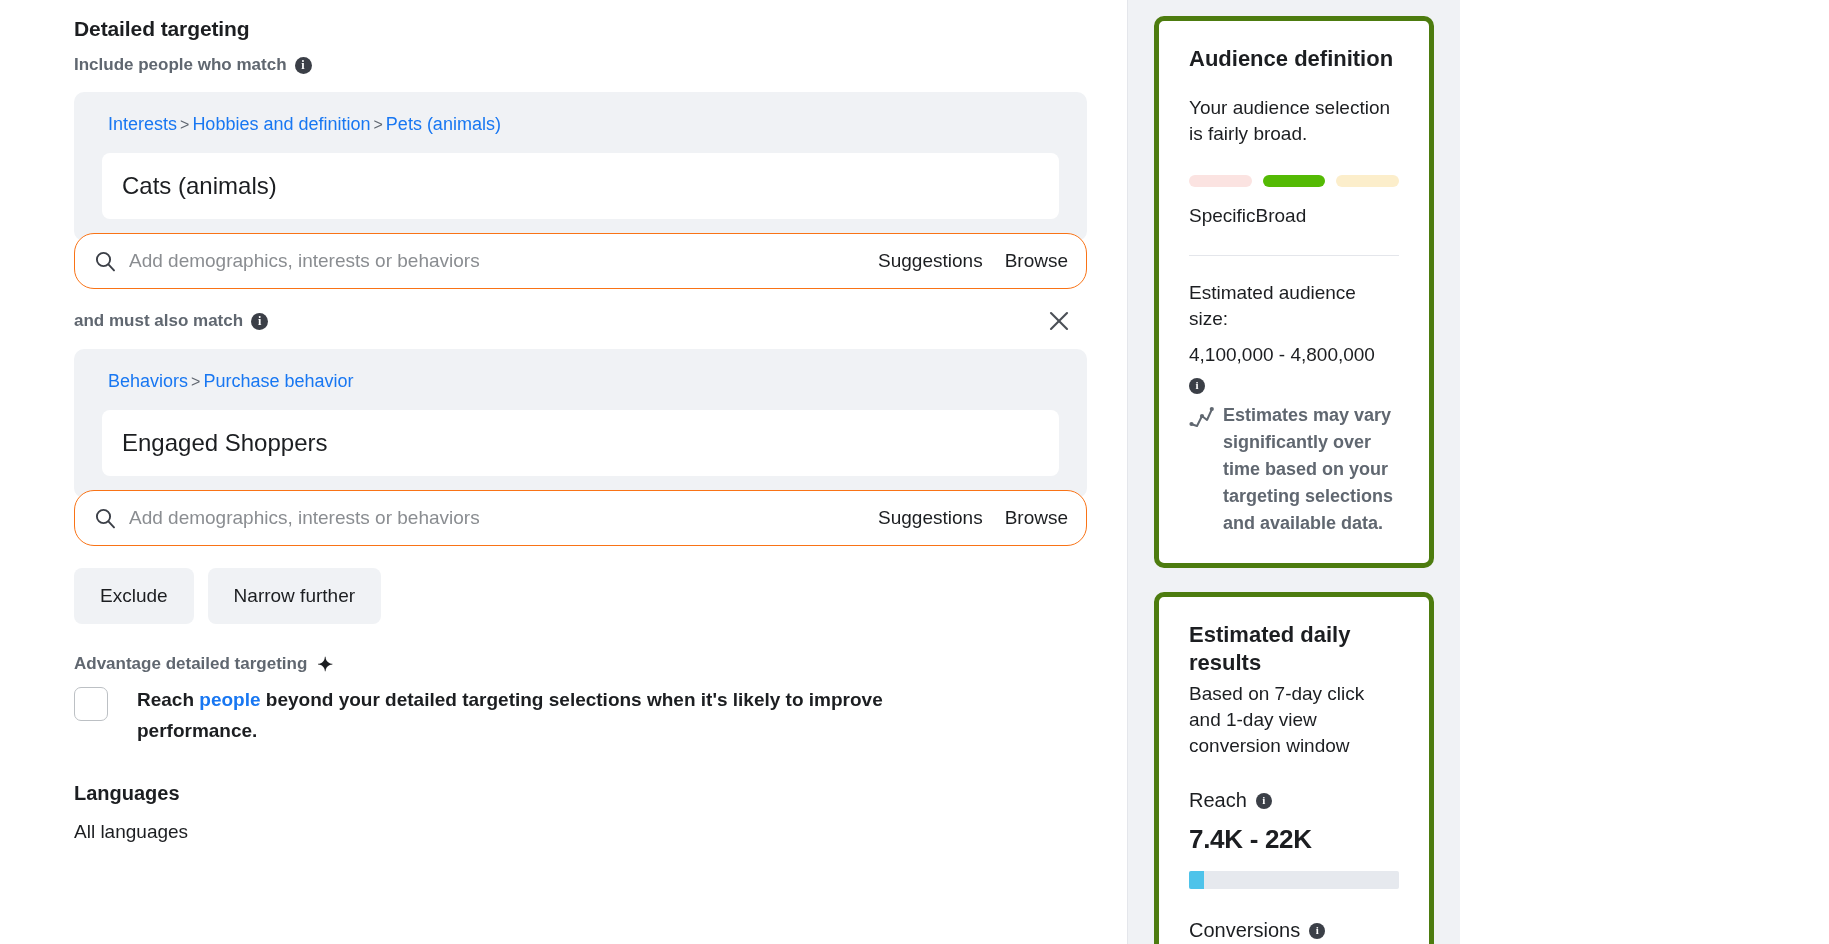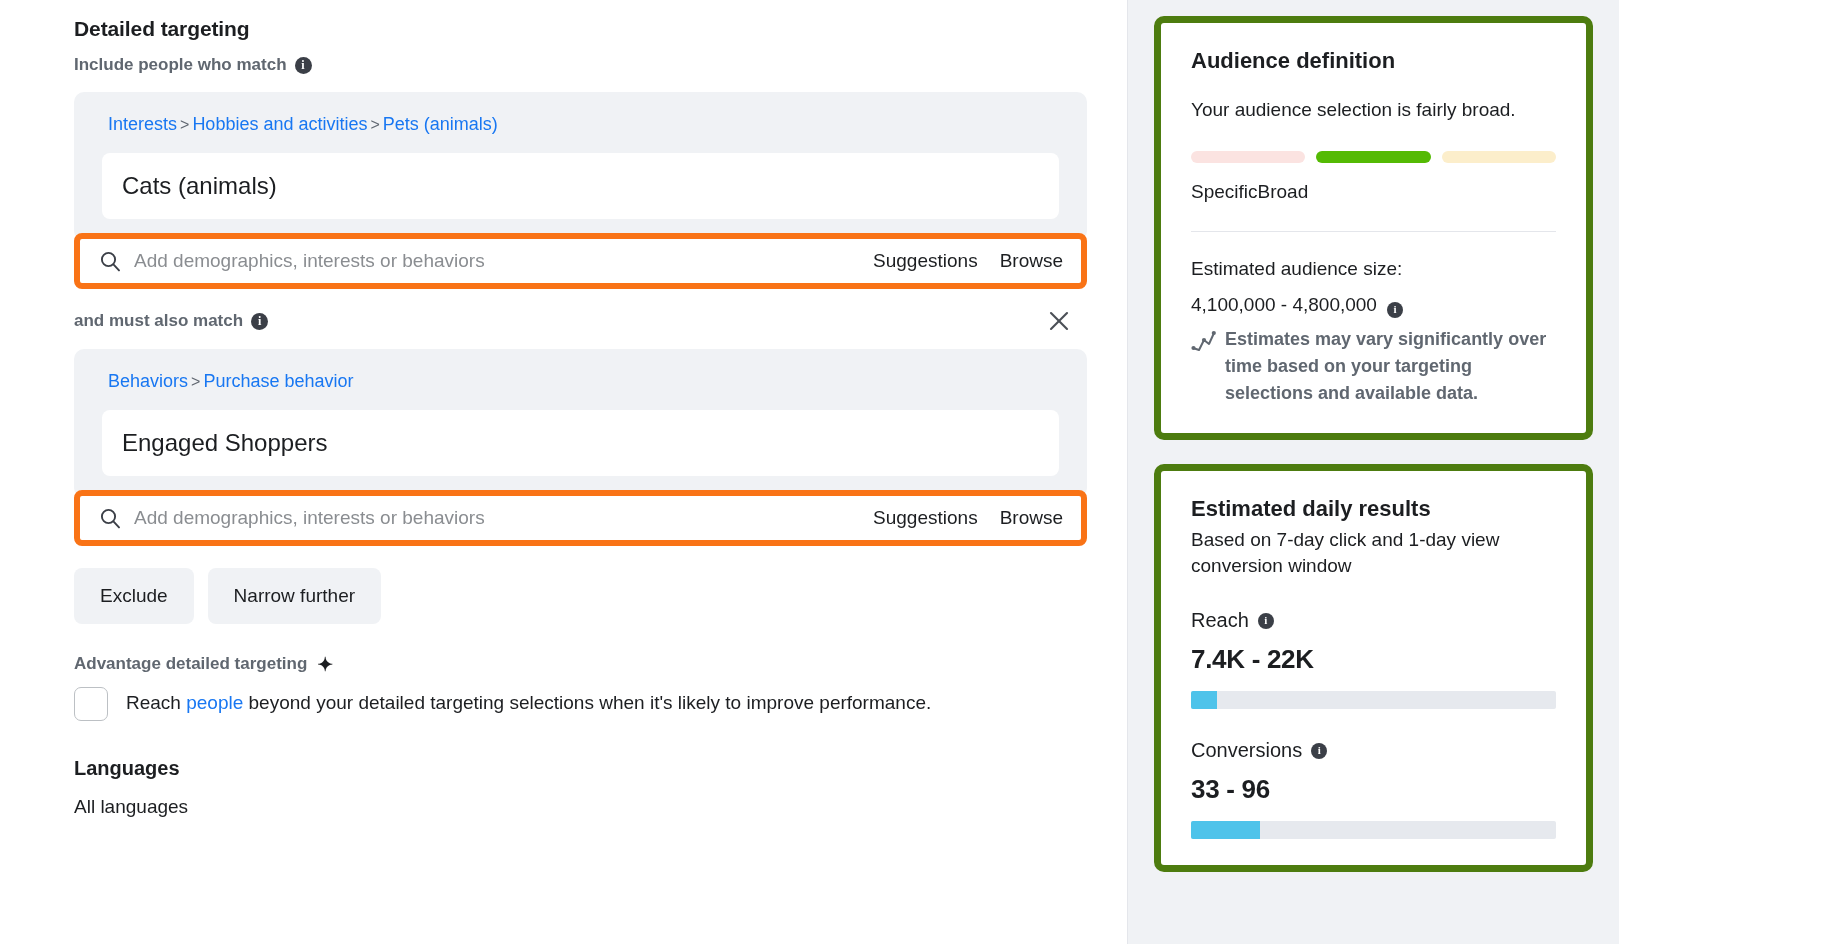--- a/index.html
+++ b/index.html
@@ -5,21 +5,21 @@
   * { box-sizing: border-box; margin: 0; padding: 0; }
   html, body {
     width: 1829px;
     height: 944px;
     background: #ffffff;
     font-family: "Liberation Sans", sans-serif;
     overflow: hidden;
   }
   .page {
     position: relative;
-    width: 1619px;
+    width: 1460px;
     height: 944px;
     display: flex;
     background: #404040;
   }
 
   
   .left-col {
     width: 1128px;
     height: 944px;
     background: #ffffff;
@@ -94,22 +94,22 @@
     display: flex;
     align-items: center;
     padding: 0 20px;
     margin: 0 12px;
     font-size: 24px;
     color: #1c1e21;
   }
 
   .search-row {
     background: #ffffff;
-    border: 6px solid #f97316;
-    border-radius: 8px;
+    border: 1px solid #f97316;
+    border-radius: 20px;
     height: 56px;
     display: flex;
     align-items: center;
     padding: 0 18px 0 18px;
     margin-top: -8px;
     position: relative;
     z-index: 2;
   }
   .search-icon { width: 24px; height: 24px; flex: 0 0 auto; margin-right: 12px; }
   .search-placeholder {
@@ -161,21 +161,21 @@
     align-items: center;
     gap: 10px;
     font-size: 17px;
     font-weight: bold;
     color: #606770;
     margin-top: 30px;
     margin-bottom: 10px;
   }
   .spark { font-size: 19px; color: #1c1e21; line-height: 1; }
 
-  .advantage-row { display: flex; gap: 18px; align-items: center; }
+  .advantage-row { display: flex; gap: 29px; align-items: flex-start; font-weight: bold; }
   .checkbox {
     width: 34px; height: 34px;
     border: 1px solid #bcc0c4;
     border-radius: 7px;
     background: #ffffff;
     flex: 0 0 auto;
     margin-top: 3px;
     cursor: pointer;
   }
   .advantage-text {
@@ -198,21 +198,21 @@
   
   .right-col {
     flex: 1;
     background: #f0f2f5;
     padding: 16px 26px 0 26px;
     height: 944px;
     overflow: hidden;
   }
   .card {
     background: #ffffff;
-    border: 7px solid #4d7c0f;
+    border: 5px solid #4d7c0f;
     border-radius: 10px;
     padding: 24px 30px 26px 30px;
     margin-bottom: 24px;
   }
   .card-title {
     font-size: 22px;
     font-weight: bold;
     color: #1c1e21;
     line-height: 28px;
     margin-bottom: 22px;
@@ -298,21 +298,21 @@
 
       <div class="section-title">Detailed targeting</div>
 
       <div class="sub-label">
         <span>Include people who match</span>
         <span class="info-dot">i</span>
       </div>
 
       <div class="target-group">
         <div class="breadcrumb">
-          <span class="crumb">Interests</span><span class="sep">&gt;</span><span class="crumb">Hobbies and activities</span><span class="sep">&gt;</span><span class="crumb">Pets (animals)</span>
+          <span class="crumb">Interests</span><span class="sep">&gt;</span><span class="crumb">Hobbies and definition</span><span class="sep">&gt;</span><span class="crumb">Pets (animals)</span>
         </div>
         <div class="chip-box">
           <span>Cats (animals)</span>
         </div>
       </div>
 
       <div class="search-row">
         <span class="search-icon">
           <svg width="24" height="24" viewBox="0 0 24 24" fill="none" stroke="#3b3f47" stroke-width="1.9">
             <circle cx="10.5" cy="10.5" r="6.6"></circle>

